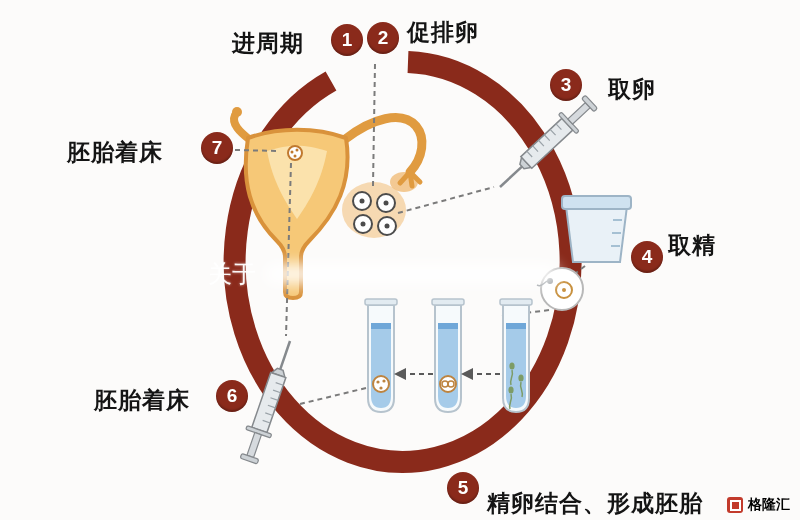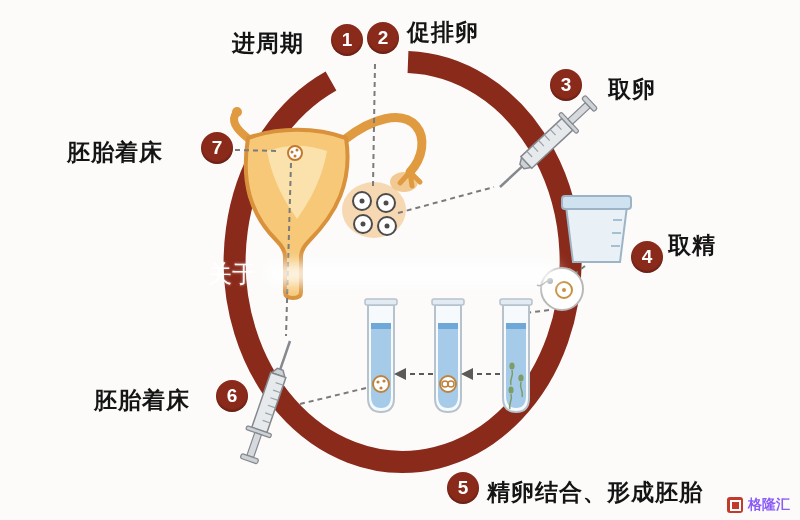--- a/index.html
+++ b/index.html
@@ -32,21 +32,21 @@
     background:rgba(255,255,255,.82);filter:blur(7px);
   }
   #brand{
     position:absolute;right:10px;bottom:6px;display:flex;align-items:center;gap:5px;
   }
   #brand .logo{
     width:16px;height:16px;background:#c23a2b;border-radius:3px;
     display:flex;align-items:center;justify-content:center;
   }
   #brand .logo .inner{width:7px;height:7px;border:2px solid #fff;}
-  #brand .brand-text{color:#8b5cf6;font-size:14px;font-weight:bold;}
+  #brand .brand-text{color:#000000;font-size:14px;font-weight:bold;}
 </style>
 </head>
 <body>
 
 <div id="stage">
 
   <svg id="art" width="800" height="520" viewBox="0 0 800 520">
 
     <path d="M 408 62 A 168 200 0 1 1 331 81" fill="none" stroke="#8a2a1b" stroke-width="22"></path>
 
@@ -172,21 +172,21 @@
   <div class="badge" style="left:550px;top:69px">3</div>
   <div class="badge" style="left:631px;top:241px">4</div>
   <div class="badge" style="left:447px;top:472px">5</div>
   <div class="badge" style="left:216px;top:380px">6</div>
   <div class="badge" style="left:201px;top:132px">7</div>
 
   <div class="lbl" style="left:232px;top:28px">进周期</div>
   <div class="lbl" style="left:407px;top:17px">促排卵</div>
   <div class="lbl" style="left:608px;top:74px">取卵</div>
   <div class="lbl" style="left:668px;top:230px">取精</div>
-  <div class="lbl" style="left:487px;top:477px">精卵结合、形成胚胎</div>
+  <div class="lbl" style="left:487px;top:488px">精卵结合、形成胚胎</div>
   <div class="lbl" style="left:94px;top:385px">胚胎着床</div>
   <div class="lbl" style="left:67px;top:137px">胚胎着床</div>
 
   <div id="watermark">
     <span class="wm-text">关于</span>
     <span class="wm-blob"></span>
   </div>
 
   <div id="brand">
     <div class="logo">

